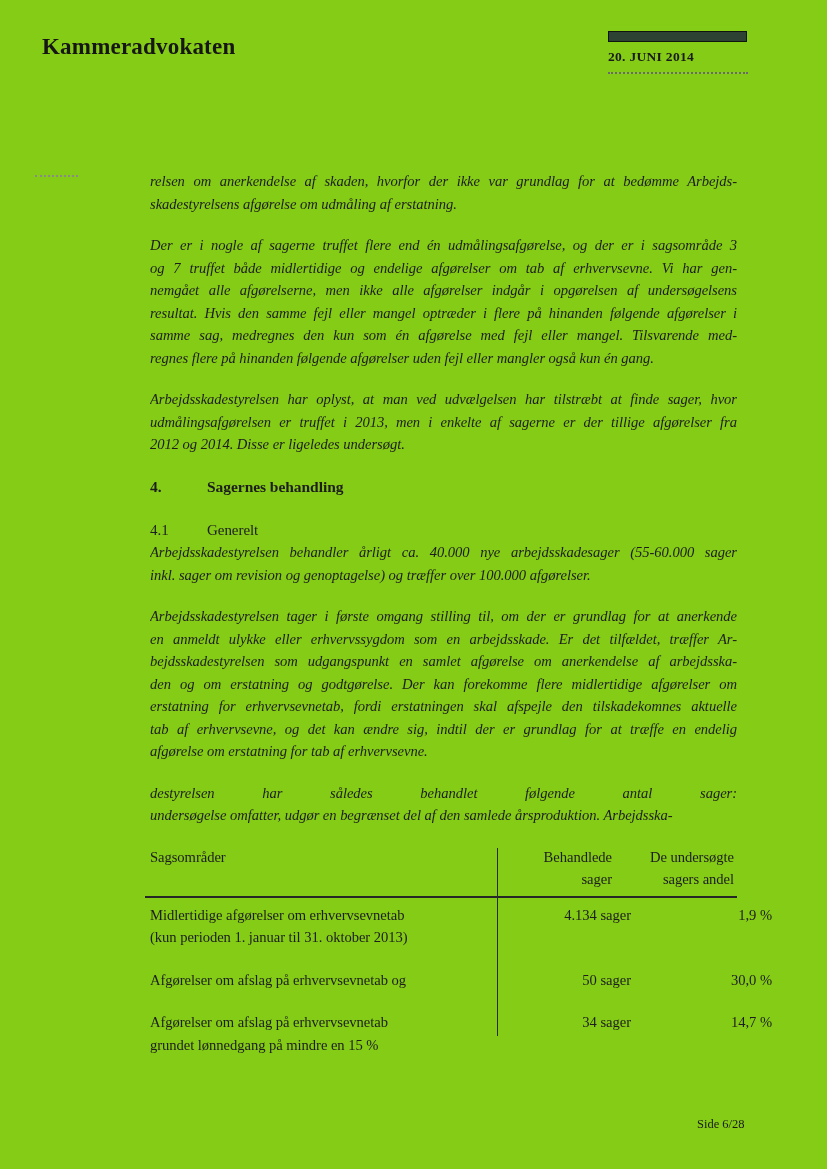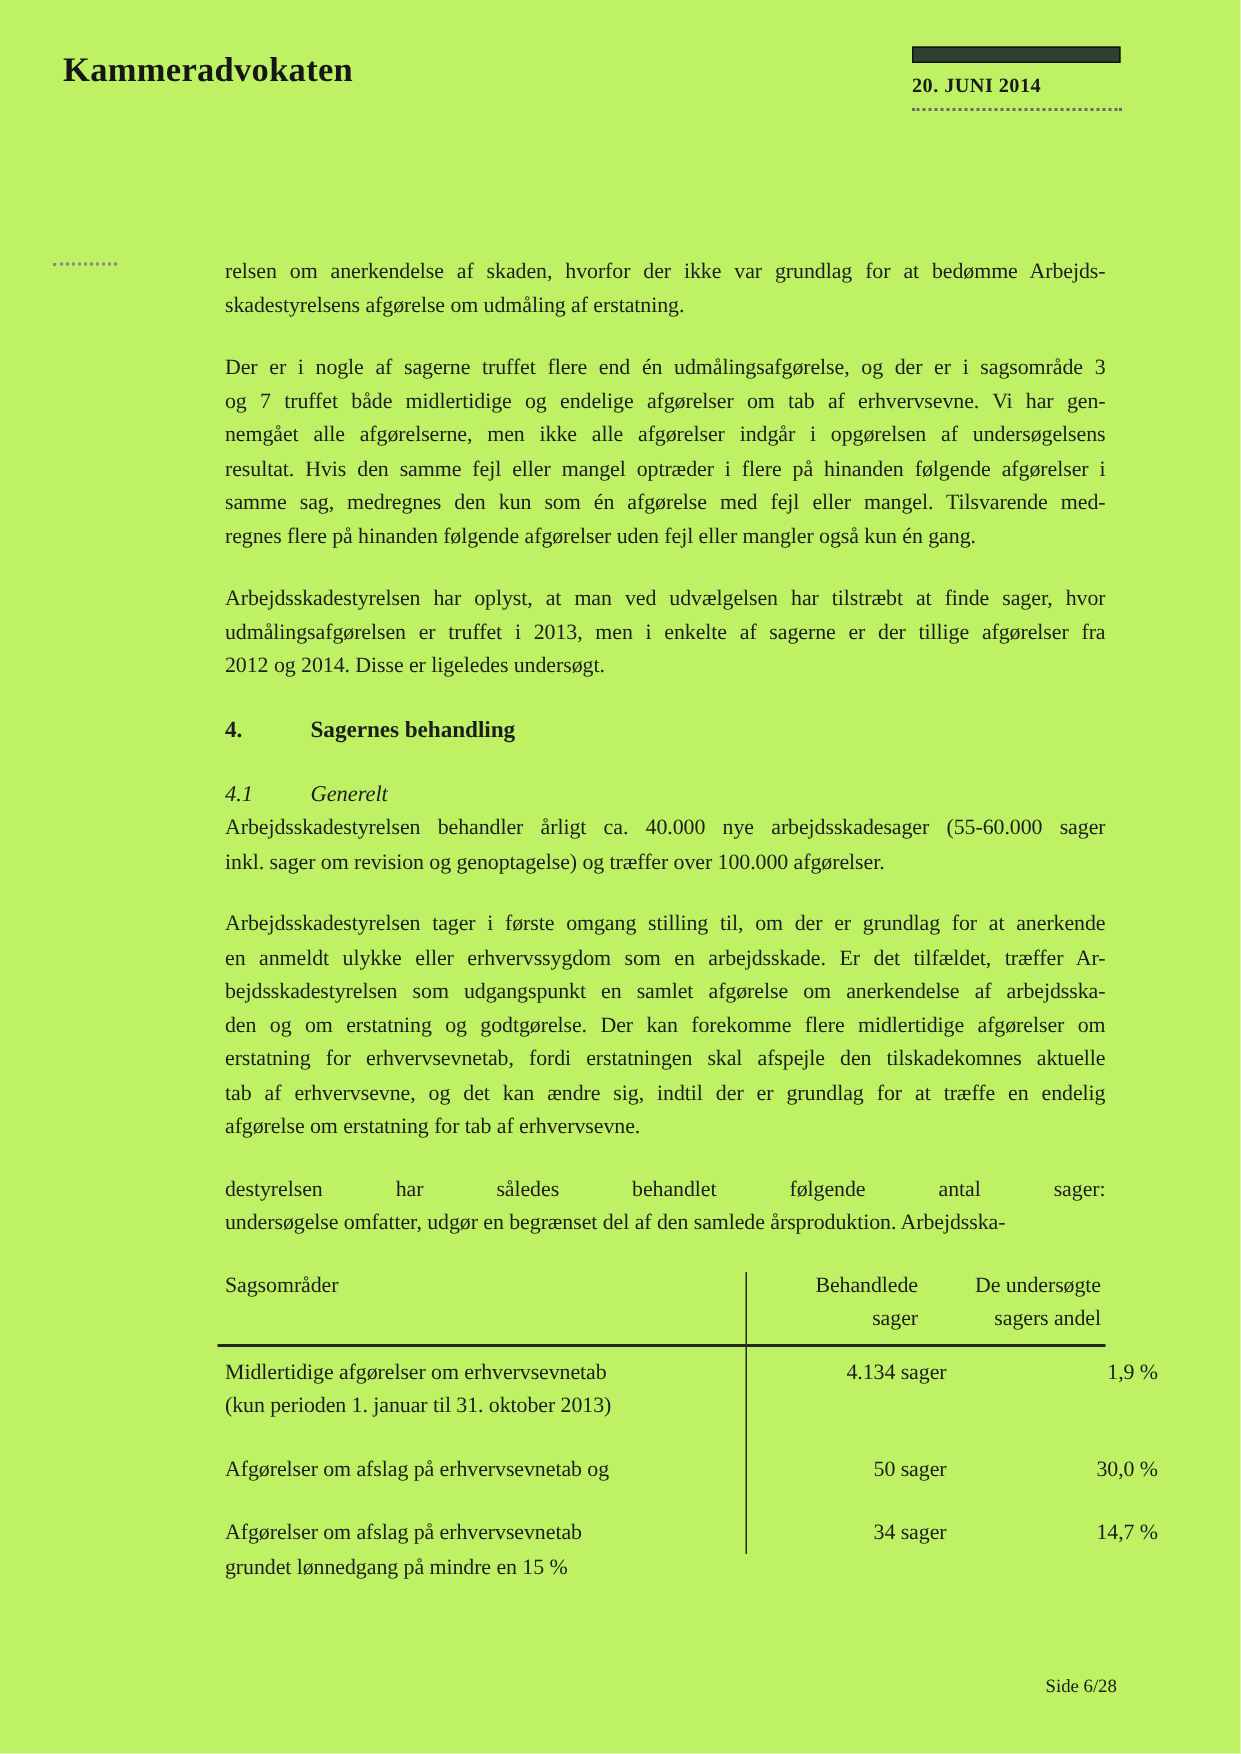--- a/index.html
+++ b/index.html
@@ -4,21 +4,21 @@
 <style>
   html, body {
     margin: 0;
     padding: 0;
     background: #fcfcfa;
   }
   .page {
     position: relative;
     width: 827px;
     height: 1169px;
-    background: #bef264;
+    background: #84cc16;
     font-family: "Liberation Serif", "DejaVu Serif", serif;
     color: #1d1d1d;
     overflow: hidden;
   }
   
   .brand {
     position: absolute;
     left: 42px;
     top: 34px;
     font-size: 23px;
@@ -61,42 +61,41 @@
   }
   
   .body-col {
     position: absolute;
     left: 150px;
     top: 170px;
     width: 587px;
     font-size: 14.6px;
     letter-spacing: -0.05px;
   }
-  .para { margin: 0 0 19px 0; }
+  .para { margin: 0 0 19px 0; font-style: italic; }
   .para .line {
     line-height: 22.5px;
     text-align: justify;
     text-align-last: justify;
     height: 22.5px;
     overflow: hidden;
     white-space: nowrap;
   }
   .para .line:last-child {
     text-align-last: left;
   }
   .heading {
     display: flex;
     font-weight: bold;
     font-size: 15.5px;
     line-height: 23px;
     margin: 4px 0 21px 0;
   }
   .subheading {
     display: flex;
-    font-style: italic;
     font-size: 15px;
     line-height: 22.5px;
     margin: 0;
   }
   .h-num { width: 57px; flex: 0 0 57px; }
   
   .antal-table {
     position: relative;
     margin-top: 9px;
     width: 587px;

